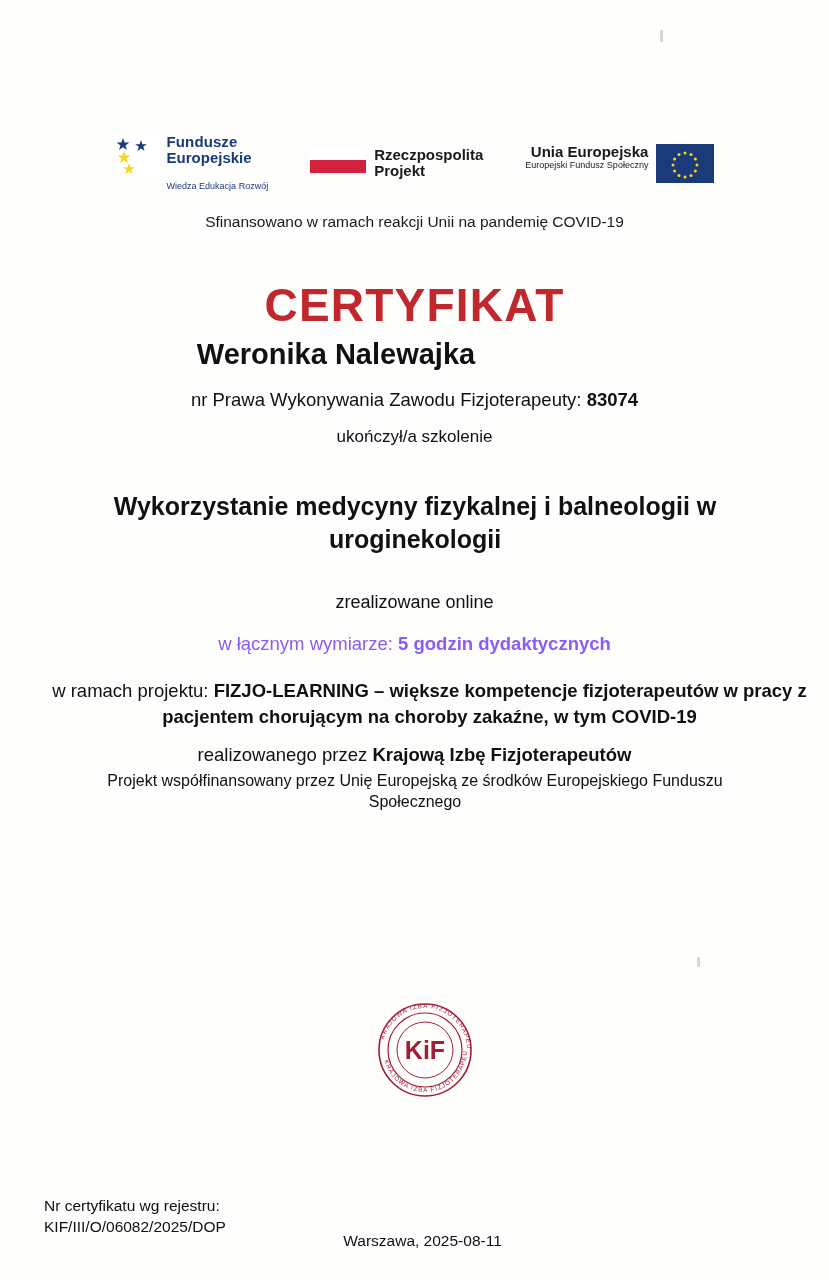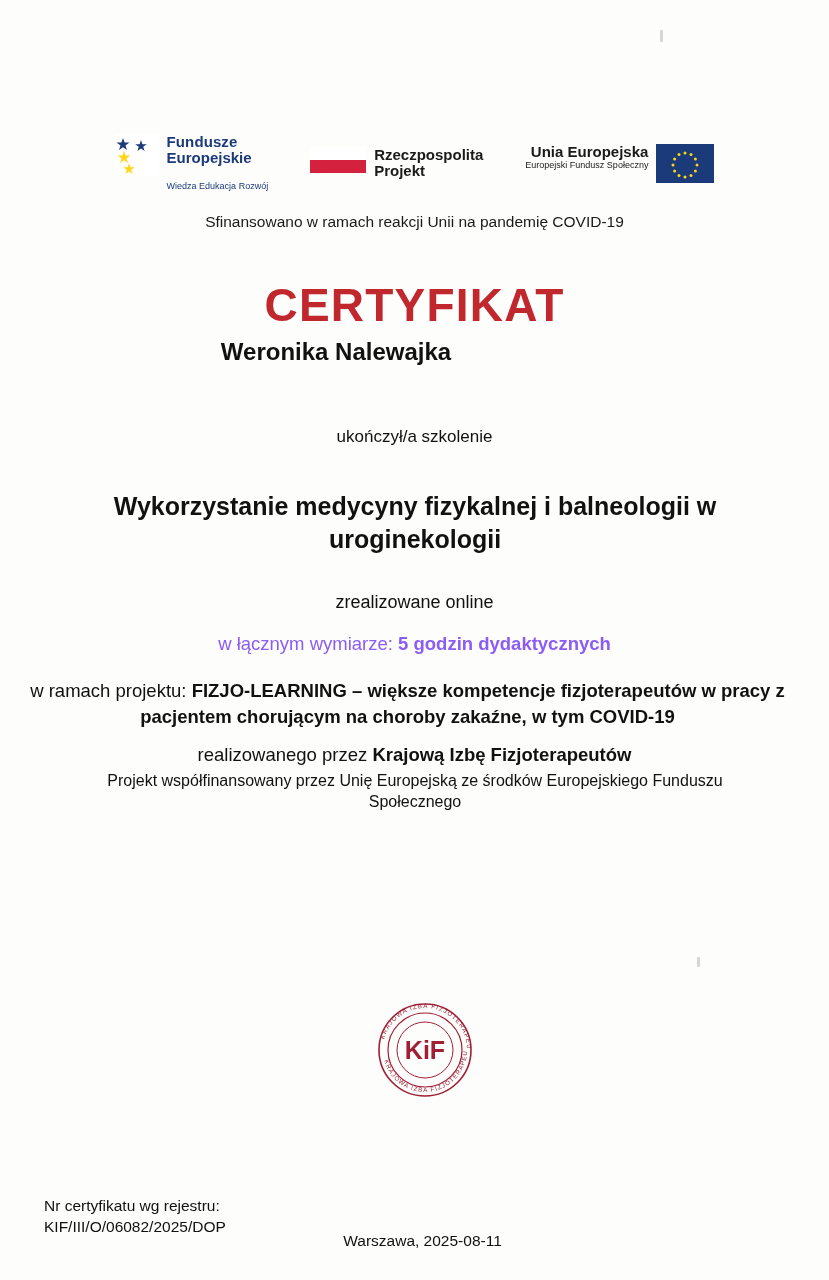--- a/index.html
+++ b/index.html
@@ -127,21 +127,21 @@
     font-weight: bold;
     color: #c0282d;
     letter-spacing: 1.2px;
   }
   .recipient {
     position: absolute;
     top: 338px;
     left: 0;
     width: 672px;
     text-align: center;
-    font-size: 24px;
+    font-size: 29px;
     font-weight: bold;
     color: #111111;
   }
   .license-line {
     position: absolute;
     top: 389px;
     left: 0;
     width: 829px;
     text-align: center;
     font-size: 18.5px;
@@ -187,21 +187,21 @@
     width: 829px;
     text-align: center;
     font-size: 18.5px;
     color: #8b5cf6;
   }
   .hours-line b { font-weight: bold; }
 
   .project-line {
     position: absolute;
     top: 678px;
-    left: 30px;
+    left: 52px;
     width: 755px;
     text-align: center;
     font-size: 18.5px;
     line-height: 1.42;
     color: #111111;
   }
   .project-line b { font-weight: bold; }
 
   .realized-line {
     position: absolute;
@@ -346,20 +346,24 @@
     </div>
 
   </div>
 
   <div class="funding-line">Sfinansowano w ramach reakcji Unii na pandemię COVID-19</div>
 
   <div class="cert-title">CERTYFIKAT</div>
 
   <div class="recipient">Weronika Nalewajka</div>
 
+  <div class="license-line">
+    <span>nr Prawa Wykonywania Zawodu Fizjoterapeuty:</span>
+    <b>83074</b>
+  </div>
 
   <div class="completed-line">ukończył/a szkolenie</div>
 
   <div class="course-title">Wykorzystanie medycyny fizykalnej i balneologii w uroginekologii</div>
 
   <div class="mode-line">zrealizowane online</div>
 
   <div class="hours-line">
     <span>w łącznym wymiarze:</span>
     <b>5 godzin dydaktycznych</b>

